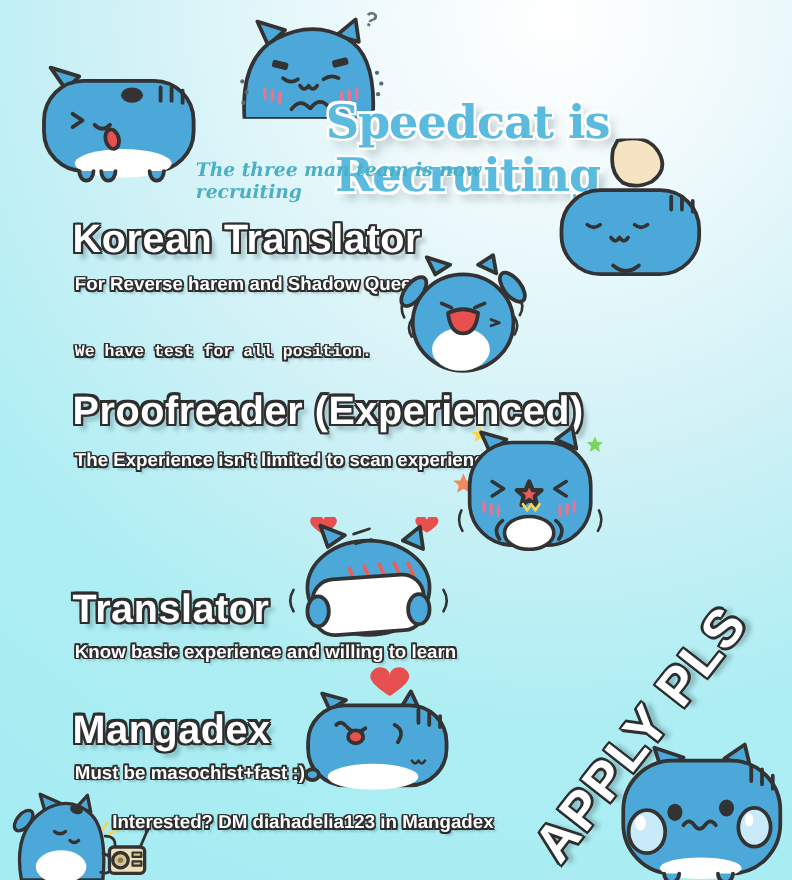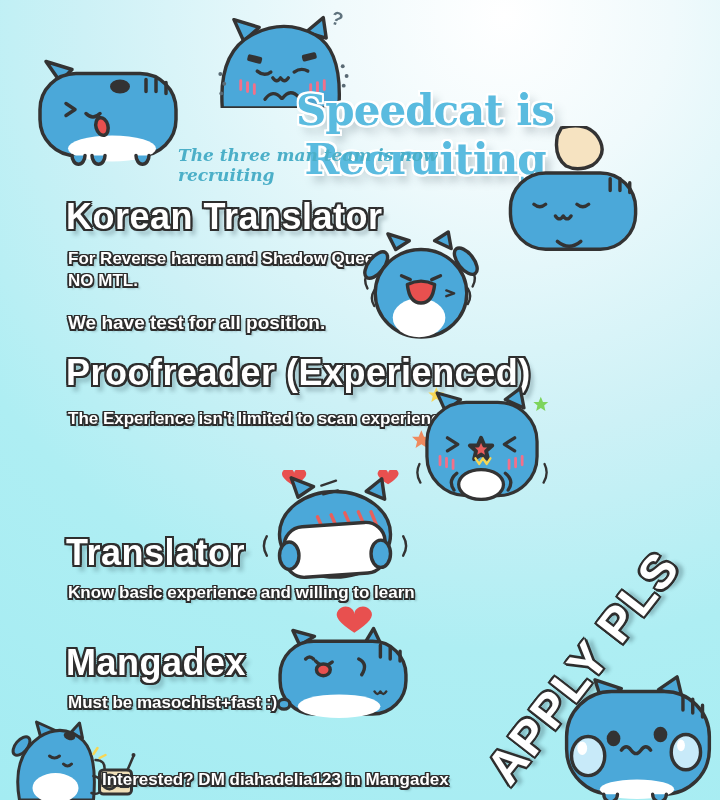--- a/index.html
+++ b/index.html
@@ -37,30 +37,30 @@
       -2px 2px 0 #fff, 0 2px 0 #fff, 2px 2px 0 #fff,
       6px 7px 8px rgba(110,130,140,0.45);
   }
   .subtitle{
     left:178px;top:145px;width:340px;text-align:left;
     font-family:"DejaVu Serif", serif;font-style:italic;font-weight:bold;
     font-size:17px;color:#4BAFC8;
   }
   .heading{font-size:36px;letter-spacing:0.5px;}
   .detail{font-size:17px;line-height:22px;}
-  .note{font-size:19px;}
+  .note{font-size:15px;font-family:Liberation Mono, monospace;}
   .apply{
     left:428px;top:640px;width:310px;text-align:center;
     font-size:48px;letter-spacing:2px;transform:rotate(-52deg);
   }
   .qmark{
     left:331px;top:8px;font-size:19px;font-weight:bold;color:#60737e;
     transform:rotate(18deg);
   }
-  .contact{left:102px;top:736px;font-size:17px;line-height:23px;margin-top:32px;}
+  .contact{left:102px;top:736px;font-size:17px;line-height:23px;}
 </style>
 </head>
 <body>
 
 <div id="poster">
 
   <div class="abs sticker" style="left:28px;top:50px;width:160px;height:118px">
     <svg viewBox="0 0 160 115">
       <g stroke="#333" stroke-width="3.5" stroke-linecap="round" stroke-linejoin="round">
         <path d="M32,30 L18,10 L44,18 Z" fill="#4BA8D9"></path>
@@ -116,21 +116,20 @@
         <path d="M34,80 q6,5 12,0 M78,80 q6,5 12,0" fill="none"></path>
         <path d="M56,92 q4,6 8,0 q4,6 8,0" fill="none"></path>
         <path d="M58,118 q12,10 24,0" fill="none"></path>
       </g>
     </svg>
   </div>
 
   <div class="abs heading outline2" style="left:66px;top:196px">Korean Translator</div>
   <div class="abs detail outline1" style="left:68px;top:248px">
     <span style="display:block">For Reverse harem and Shadow Queen</span>
-    <span style="display:block">NO MTL.</span>
   </div>
 
   <div class="abs note outline1" style="left:68px;top:312px">We have test for all position.</div>
 
   <div class="abs sticker" style="left:360px;top:230px;width:122px;height:112px">
     <svg viewBox="0 0 120 115">
       <g stroke="#333" stroke-width="3.5" stroke-linecap="round" stroke-linejoin="round">
         <path d="M6,42 q-6,9 -1,18 M112,40 q6,9 1,18 M12,62 q-5,8 0,16 M108,60 q5,8 0,16" fill="none" stroke-width="2.5"></path>
         <path d="M34,20 L26,4 L48,11 Z" fill="#4BA8D9"></path>
         <path d="M74,11 L88,2 L91,19 Z" fill="#4BA8D9"></path>

